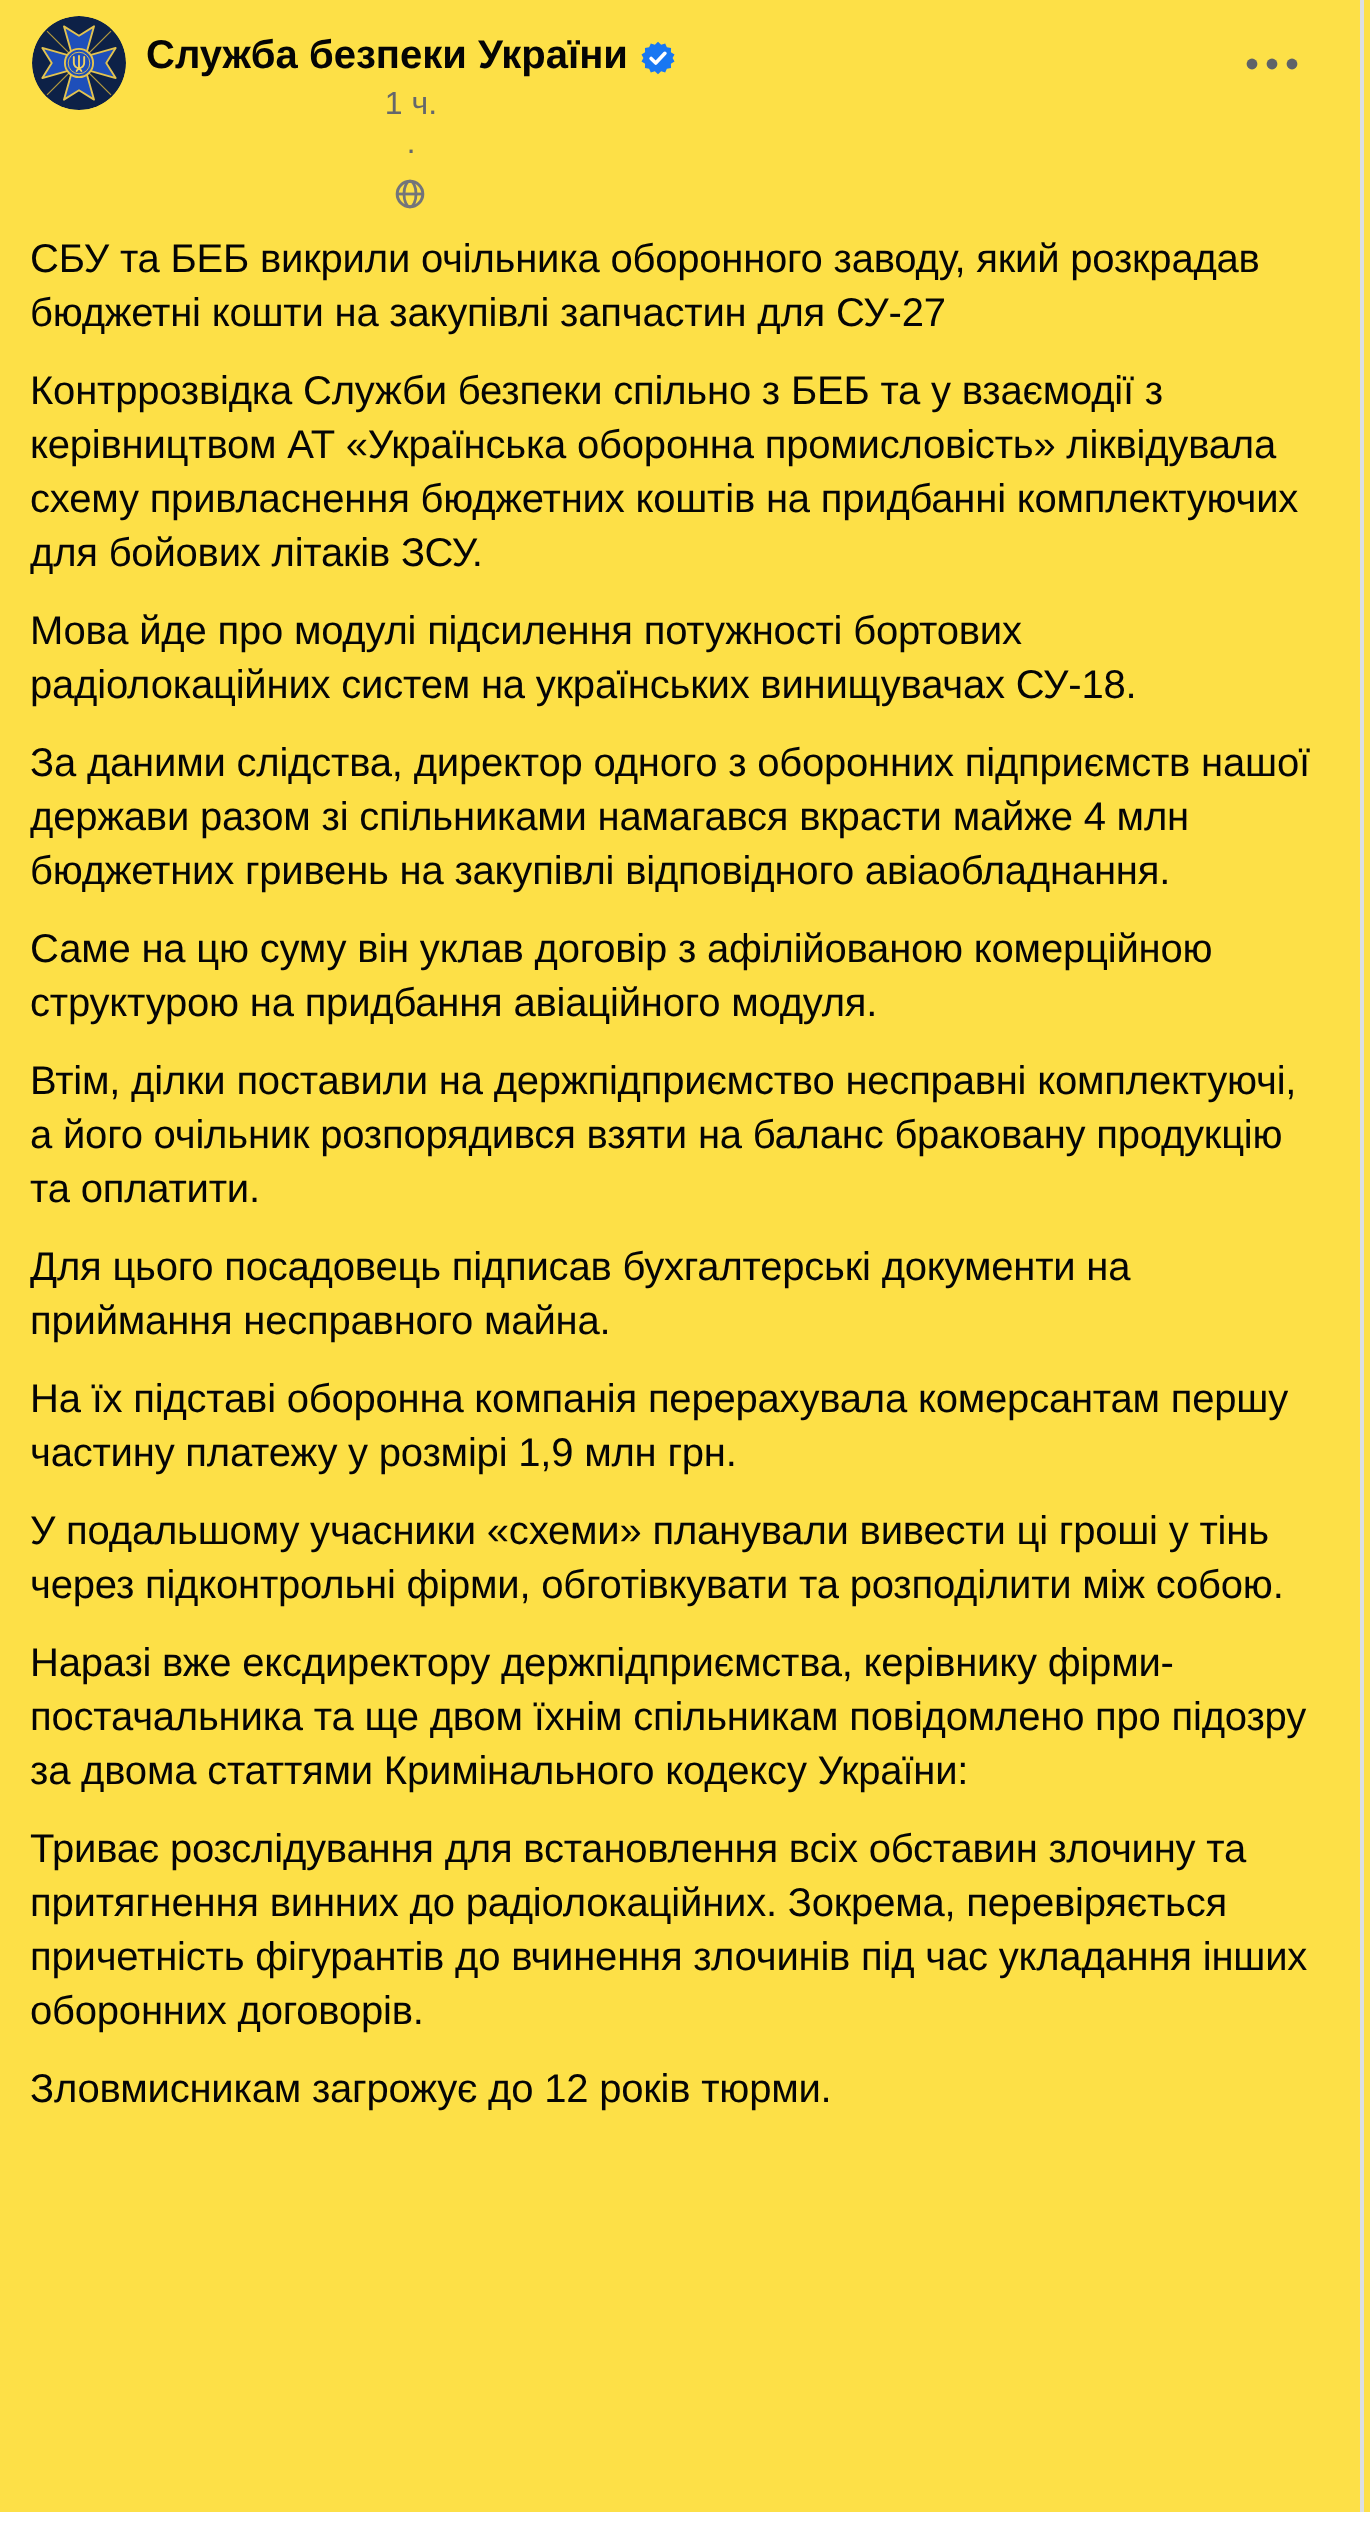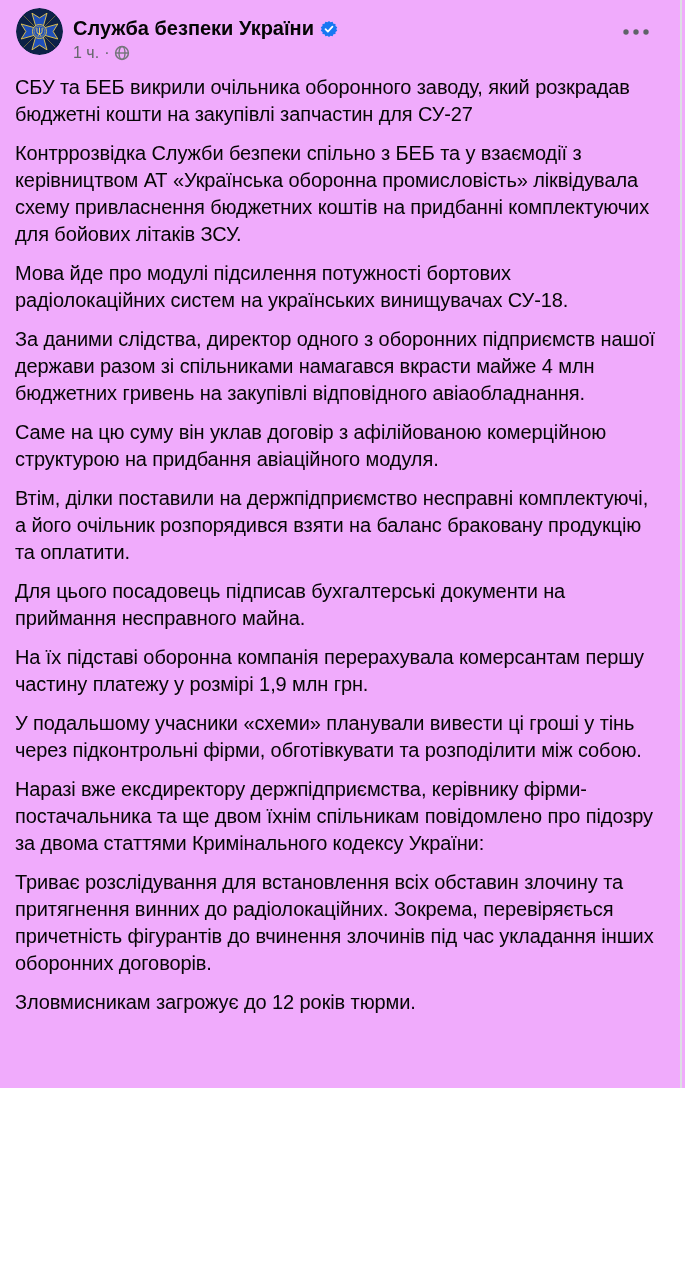--- a/index.html
+++ b/index.html
@@ -2,22 +2,22 @@
 <html><head>
 <meta charset="utf-8">
 <style>
   * { box-sizing: border-box; }
   html, body { margin: 0; padding: 0; background: #ffffff; }
   body { font-family: "Liberation Sans", sans-serif; }
 
   .card {
     position: relative;
     width: 685px;
-    height: 1088px;
-    background: #f0abfc;
+    height: 1256px;
+    background: #fde047;
     overflow: hidden;
   }
   
   .card::after {
     content: "";
     position: absolute;
     top: 0; bottom: 0;
     right: 3px;
     width: 2px;
     background: #dcdfe3;
@@ -51,20 +51,21 @@
   }
   .verified { width: 18px; height: 18px; display: inline-flex; flex: 0 0 auto; }
   .meta-row {
     display: flex;
     align-items: center;
     gap: 5px;
     margin-top: 4px;
     color: #65676b;
     font-size: 16px;
     line-height: 1.1;
+    flex-direction: column;
   }
   .timestamp { cursor: pointer; }
   .globe { display: inline-flex; width: 16px; height: 16px; }
 
   .more-btn {
     position: absolute;
     top: 22px;
     right: 28px;
     background: none;
     border: none;

